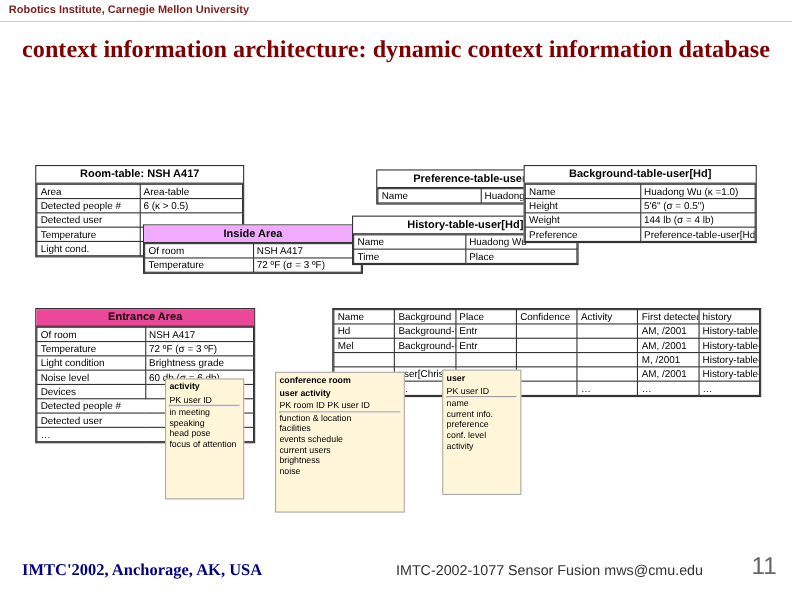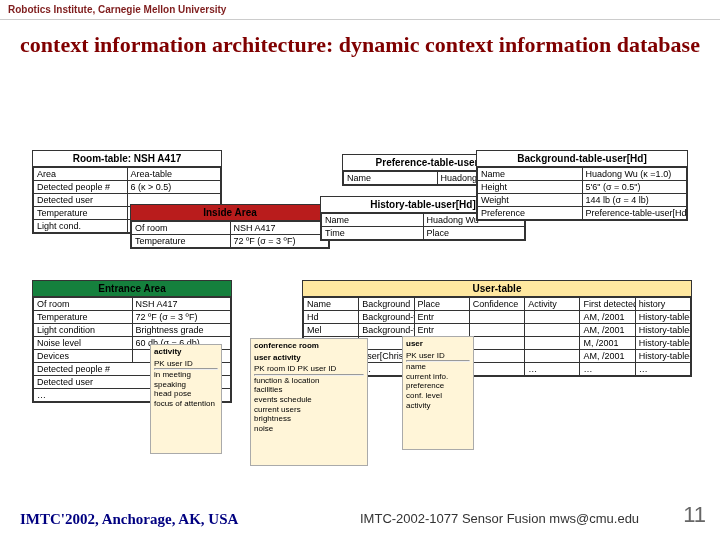--- a/index.html
+++ b/index.html
@@ -5,23 +5,23 @@
   * { box-sizing: border-box; margin: 0; padding: 0; }
   body { font-family: Verdana, Arial, sans-serif; width: 720px; height: 540px; background: #fff; position: relative; overflow: hidden; }
   .header { font-weight: bold; font-size: 10px; padding: 4px 8px; color: #7f1d1d; border-bottom: 1px solid #ccc; }
   .title { text-align: center; font-size: 22px; font-weight: bold; color: #800000; font-family: "Times New Roman", serif; margin: 12px 20px 8px; line-height: 1.2; }
   .pane { position: absolute; background: #fff; border: 1px solid #333; font-size: 9px; }
   .pane-title { font-weight: bold; text-align: center; padding: 2px 3px; border-bottom: 1px solid #333; font-size: 10px; white-space: nowrap; overflow: hidden; }
   .pane table { width: 100%; border-collapse: collapse; font-size: 9px; table-layout: fixed; }
   .pane td { border: 1px solid #333; padding: 1px 3px; white-space: nowrap; overflow: hidden; }
   .room-table { top: 150px; left: 32px; width: 190px; }
   .inside-area { top: 204px; left: 130px; width: 200px; }
-  .inside-area .pane-title { background: #b91c1c; }
+  .inside-area .pane-title { background: #f0abfc; }
   .entrance-area { top: 280px; left: 32px; width: 200px; }
-  .entrance-area .pane-title { background: #15803d; }
+  .entrance-area .pane-title { background: #ec4899; }
   .pref-table { top: 154px; left: 342px; width: 190px; }
   .hist-table { top: 196px; left: 320px; width: 206px; }
   .bg-table { top: 150px; left: 476px; width: 212px; }
   .user-table { top: 280px; left: 302px; width: 390px; }
   .user-table .pane-title { background: #ffe8a0; }
   .db-rect { position: absolute; background: #fff5d8; border: 1px solid #aaa; width: 72px; padding: 2px 3px; font-size: 8px; line-height: 1.2; }
   .db-rect .db-h { font-weight: bold; font-size: 8px; margin-bottom: 2px; }
   .db-rect div { white-space: nowrap; overflow: hidden; }
   .db-activity { top: 344px; left: 150px; height: 110px; }
   .db-user { top: 336px; left: 402px; height: 114px; }
@@ -163,21 +163,20 @@
           <td colspan="2">Detected user</td>
         </tr>
     <tr>
           <td colspan="2">…</td>
         </tr>
   </tbody>
     </table>
 </div>
 
 <div class="pane user-table">
-  <div class="pane-title">User-table</div>
   <table>
     <tbody>
         <tr>
       <td>Name</td>
           <td>Background</td>
           <td>Place</td>
           <td>Confidence</td>
           <td>Activity</td>
           <td>First detected</td>
           <td>history</td>

